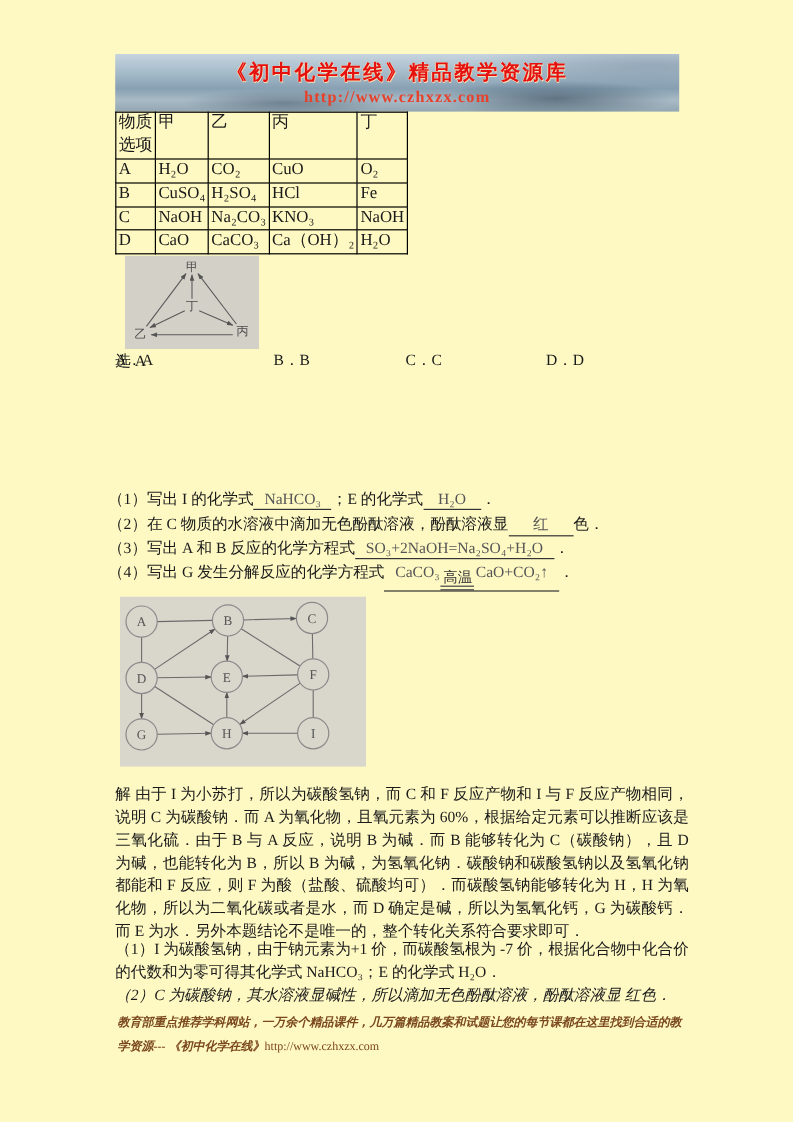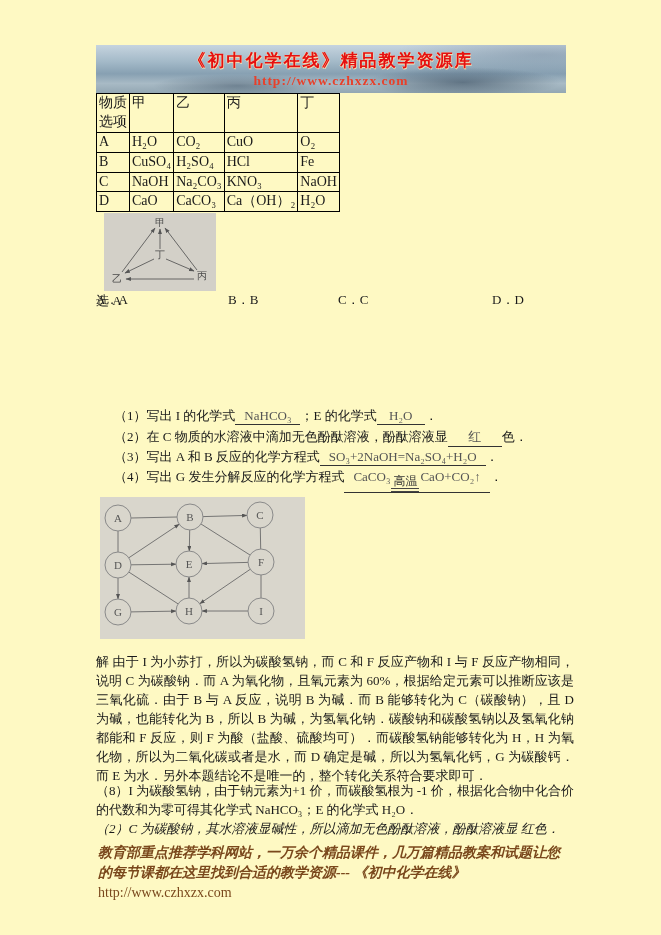--- a/index.html
+++ b/index.html
@@ -28,31 +28,31 @@
   .scanfig{position:absolute;display:block;}
   .scanfig svg{display:block;}
 
   
   .choices{position:absolute;left:96px;top:291px;width:470px;height:17px;font-size:13px;}
   .choice{position:absolute;top:0;}
   .answer-line{position:absolute;left:96px;top:292px;font-size:13px;}
 
   
   .para{position:absolute;left:96px;width:478px;font-size:13px;line-height:19px;text-align:justify;}
-  .q-line{position:absolute;left:114px;width:476px;font-size:13px;white-space:nowrap;}
+  .q-line{position:absolute;left:90px;width:476px;font-size:13px;white-space:nowrap;}
   .blank{display:inline-block;border-bottom:1px solid #333;color:#555;padding:0 9px;min-width:30px;text-align:center;}
   .blank.narrow{padding:0 12px;}
   .eq-stack{display:inline-block;vertical-align:-4px;text-align:center;line-height:1;margin:0 1px;}
   .eq-cond{display:block;font-size:12px;color:#333;padding:0 2px;}
   .eq-dline{display:block;height:2px;border-top:1px solid #444;border-bottom:1px solid #444;margin-top:1px;}
 
   .explain{position:absolute;left:96px;width:478px;font-size:13px;line-height:19px;text-align:justify;}
 
   
-  .footer{position:absolute;left:98px;top:843px;width:472px;font-size:14px;line-height:20px;
+  .footer{position:absolute;left:98px;top:843px;width:472px;font-size:10px;line-height:20px;
           color:#7a481c;font-style:italic;font-weight:bold;}
   .footer .url{font-style:normal;font-weight:normal;}
 </style>
 </head>
 <body>
 
 <div id="page">
 
   <div class="banner">
     <div class="banner-title">《初中化学在线》精品教学资源库</div>
@@ -124,21 +124,21 @@
         <text x="13" y="69">乙</text>
         <text x="98" y="66">丙</text>
       </g>
     </svg>
   </div>
 
   <div class="choices">
     <span class="choice" style="left:0;text-align:center;">A．A</span>
     <span class="choice" style="left:132px;">B．B</span>
     <span class="choice" style="left:242px;">C．C</span>
-    <span class="choice" style="left:359px;margin-left:37px;">D．D</span>
+    <span class="choice" style="left:359px;">D．D</span>
   </div>
   <div class="answer-line">选 A</div>
 
 
   <div class="q-line" style="top:407px;">
     <span>（1）写出 I 的化学式</span><span class="blank">NaHCO₃</span><span>；E 的化学式</span><span class="blank">H₂O</span><span>．</span>
   </div>
   <div class="q-line" style="top:428px;">
     <span>（2）在 C 物质的水溶液中滴加无色酚酞溶液，酚酞溶液显</span><span class="blank narrow">红</span><span>色．</span>
   </div>
@@ -200,20 +200,20 @@
         <text x="161" y="69">F</text>
         <text x="18" y="119">G</text>
         <text x="89" y="118">H</text>
         <text x="161" y="118">I</text>
       </g>
     </svg>
   </div>
 
   <div class="para" style="top:652px;">解 由于 I 为小苏打，所以为碳酸氢钠，而 C 和 F 反应产物和 I 与 F 反应产物相同，说明 C 为碳酸钠．而 A 为氧化物，且氧元素为 60%，根据给定元素可以推断应该是三氧化硫．由于 B 与 A 反应，说明 B 为碱．而 B 能够转化为 C（碳酸钠），且 D 为碱，也能转化为 B，所以 B 为碱，为氢氧化钠．碳酸钠和碳酸氢钠以及氢氧化钠都能和 F 反应，则 F 为酸（盐酸、硫酸均可）．而碳酸氢钠能够转化为 H，H 为氧化物，所以为二氧化碳或者是水，而 D 确定是碱，所以为氢氧化钙，G 为碳酸钙．而 E 为水．另外本题结论不是唯一的，整个转化关系符合要求即可．</div>
 
-  <div class="explain" style="top:781px;">（8）I 为碳酸氢钠，由于钠元素为+1 价，而碳酸氢根为 -1 价，根据化合物中化合价的代数和为零可得其化学式 NaHCO₃；E 的化学式 H₂O．</div>
+  <div class="explain" style="top:781px;">（1）I 为碳酸氢钠，由于钠元素为+1 价，而碳酸氢根为 -7 价，根据化合物中化合价的代数和为零可得其化学式 NaHCO₃；E 的化学式 H₂O．</div>
   <div class="explain" style="top:819px;font-style:italic;">（2）C 为碳酸钠，其水溶液显碱性，所以滴加无色酚酞溶液，酚酞溶液显 红色．</div>
 
   <div class="footer">
     <span>教育部重点推荐学科网站，一万余个精品课件，几万篇精品教案和试题让您的每节课都在这里找到合适的教学资源--- 《初中化学在线》</span><span class="url">http://www.czhxzx.com</span>
   </div>
 
 </div>
 
 </body></html>

